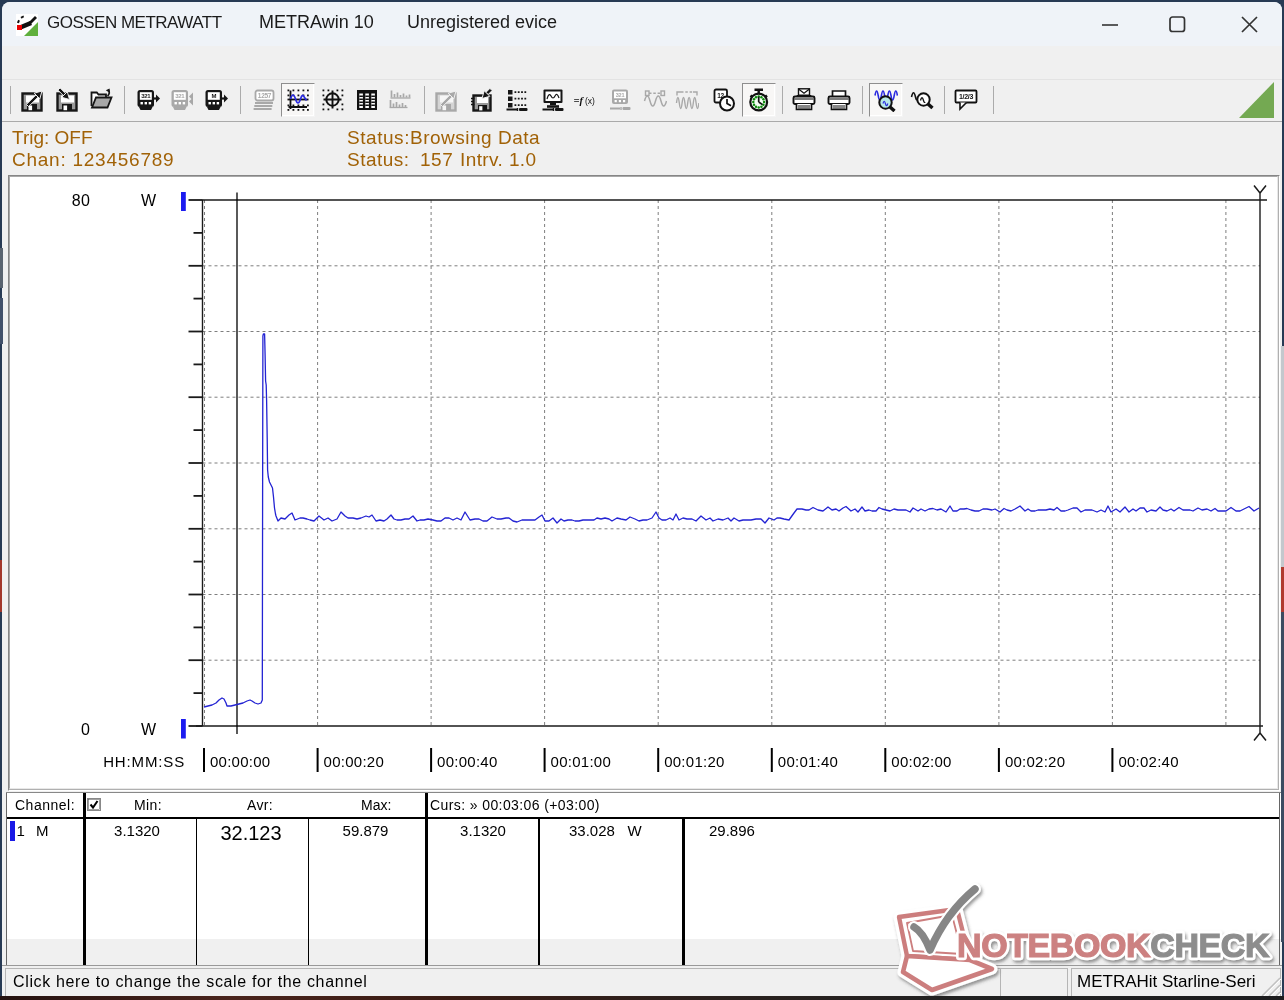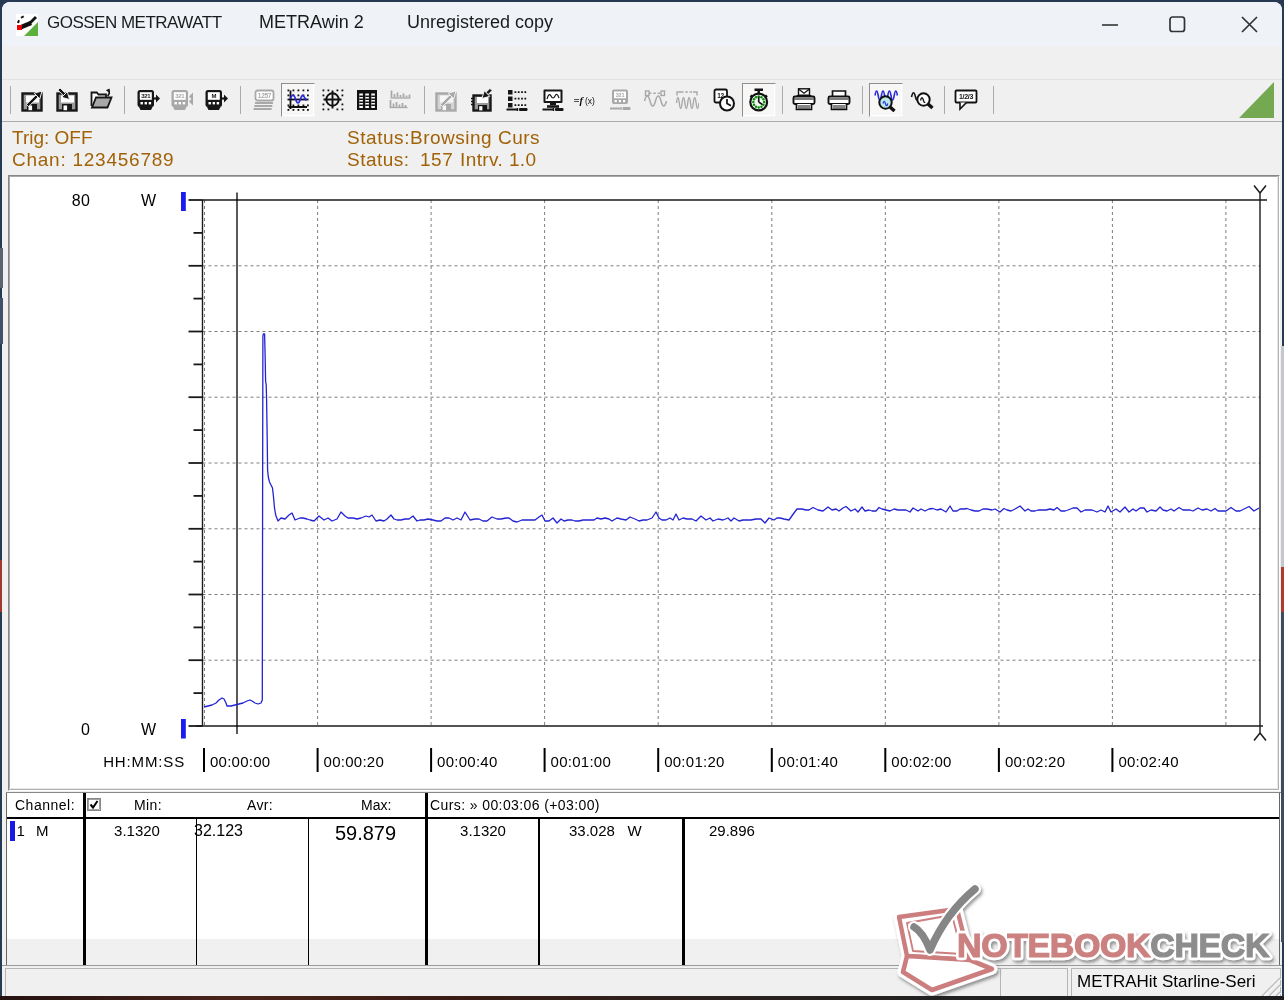--- a/index.html
+++ b/index.html
@@ -29,22 +29,22 @@
   <div id="titlebar">
     <svg class="abs" style="left:14px;top:12px" width="22" height="22" viewBox="0 0 22 22">
       <rect x="0" y="0" width="22" height="22" fill="#fff"></rect>
       <path d="M2 9 A 9 9 0 0 1 9 2" fill="none" stroke="#111" stroke-width="2" stroke-dasharray="3 3"></path>
       <polygon points="8,22 22,8 22,22" fill="#5faf3c"></polygon>
       <polygon points="2,12 14,7 16,11 4,16" fill="#111"></polygon>
       <rect x="1" y="11" width="5" height="5" fill="#e90000"></rect>
       <polygon points="13,8 19,2 21,4 15,10" fill="#111"></polygon>
     </svg>
     <span class="t" style="left:45px;font-size:17px;letter-spacing:-0.5px;top:11px">GOSSEN METRAWATT</span>
-    <span class="t" style="left:257px">METRAwin 2</span>
-    <span class="t" style="left:405px">Unregistered copy</span>
+    <span class="t" style="left:257px">METRAwin 10</span>
+    <span class="t" style="left:405px">Unregistered evice</span>
     <svg class="abs" style="left:1096px;top:8px" width="170" height="30" viewBox="0 0 170 30">
       <line x1="4" y1="15" x2="20" y2="15" stroke="#333" stroke-width="1.6"></line>
       <rect x="72" y="7" width="14.5" height="14.5" rx="2.5" fill="none" stroke="#333" stroke-width="1.7"></rect>
       <path d="M144 7 L159 22 M159 7 L144 22" stroke="#333" stroke-width="1.7"></path>
     </svg>
   </div>
   <div id="toolbar">
     <div class="tbtn" style="left:279px"></div>
     <div class="tbtn" style="left:740px"></div>
     <div class="tbtn" style="left:867px"></div>
@@ -305,21 +305,21 @@
     <div class="tsep" style="left:942px"></div>
     <div class="tsep" style="left:991px"></div>
     <svg class="abs" style="left:1236px;top:2px" width="37" height="37">
         <polygon points="1,36 36,0 36,36" fill="#74a952"></polygon>
       </svg>
   </div>
   <div id="infobar">
     <span class="abs" style="left:10px;top:5px">Trig: OFF</span>
     <span class="abs" style="left:10px;top:27px;letter-spacing:0.75px">Chan: 123456789</span>
     <span class="abs" style="left:345px;top:5px;letter-spacing:0.55px">Status:</span>
-    <span class="abs" style="left:408px;top:5px;letter-spacing:0.5px">Browsing Curs</span>
+    <span class="abs" style="left:408px;top:5px;letter-spacing:0.5px">Browsing Data</span>
     <span class="abs" style="left:345px;top:27px;letter-spacing:0.5px">Status:</span>
     <span class="abs" style="left:418px;top:27px;letter-spacing:0.5px">157</span>
     <span class="abs" style="left:458px;top:27px;letter-spacing:0.4px">Intrv. 1.0</span>
   </div>
   <div id="chartbox"></div>
   <div id="chartwhite"></div>
   <div id="tablearea">
     <div class="abs" style="left:0;top:0;width:1275px;height:1px;background:#888"></div>
     <div class="abs" style="left:0;top:1px;width:1px;height:172px;background:#666"></div>
     <div class="abs" style="left:1273px;top:1px;width:1px;height:172px;background:#666"></div>
@@ -337,29 +337,30 @@
         <path d="M3.5 6.5 L6 9.5 L10.5 3" fill="none" stroke="#000" stroke-width="2"></path>
       </svg>
     <span class="abs" style="left:128px;top:5px;letter-spacing:0.4px">Min:</span>
     <span class="abs" style="left:241px;top:5px;letter-spacing:0.3px">Avr:</span>
     <span class="abs" style="left:355px;top:5px">Max:</span>
     <span class="abs" style="left:424px;top:5px;letter-spacing:0.4px">Curs: » 00:03:06 (+03:00)</span>
     <div class="abs" style="left:4px;top:29px;width:4.5px;height:20px;background:#1919e6"></div>
     <span class="abs" style="left:10.5px;top:30px;font-size:15px">1</span>
     <span class="abs" style="left:30px;top:30px;font-size:15px">M</span>
     <span class="abs" style="left:74px;top:30px;width:114px;text-align:center;font-size:15px">3.1320</span>
-    <span class="abs" style="left:188px;top:30px;width:114px;font-size:16px">32.123</span>
-    <span class="abs" style="left:300px;top:30px;width:119px;text-align:center;font-size:20px">59.879</span>
+    <span class="abs" style="left:188px;top:30px;width:114px;text-align:center;font-size:20px">32.123</span>
+    <span class="abs" style="left:300px;top:30px;width:119px;text-align:center;font-size:15px">59.879</span>
     <span class="abs" style="left:422px;top:30px;width:110px;text-align:center;font-size:15px">3.1320</span>
     <span class="abs" style="left:563px;top:30px;font-size:15px">33.028&nbsp;&nbsp;&nbsp;W</span>
     <span class="abs" style="left:703px;top:30px;font-size:15px">29.896</span>
   </div>
   <div id="statusbar">
     <div class="abs" style="left:3px;top:2px;width:1063px;height:29px;border:1px solid #b5b5b5;border-bottom:none"></div>
     <div class="abs" style="left:998px;top:2px;width:1px;height:29px;background:#b5b5b5"></div>
+    <span class="abs" style="left:11px;top:7px;font-size:16px;letter-spacing:0.65px;color:#000">Click here to change the scale for the channel</span>
     <div class="abs" style="left:1069px;top:2px;width:210px;height:29px;border:1px solid #b5b5b5;border-bottom:none"></div>
     <span class="abs" style="left:1075px;top:6px;font-size:17px;color:#000000">METRAHit Starline-Seri</span>
     <svg class="abs" style="left:1258px;top:10px" width="21" height="21">
         <path d="M20 2 L2 20 M20 9 L9 20 M20 16 L16 20" stroke="#c0c0c0" stroke-width="1.5"></path>
         <path d="M21 3 L3 21 M21 10 L10 21 M21 17 L17 21" stroke="#fdfdfd" stroke-width="1"></path>
       </svg>
   </div>
 </div>
 <svg id="chartsvg" class="abs" style="left:0;top:0" width="1284" height="1000" viewBox="0 0 1284 1000">
 <line x1="202.5" y1="265.8" x2="1260.0" y2="265.8" stroke="#7e7e7e" stroke-width="1" stroke-dasharray="3 3"></line>

